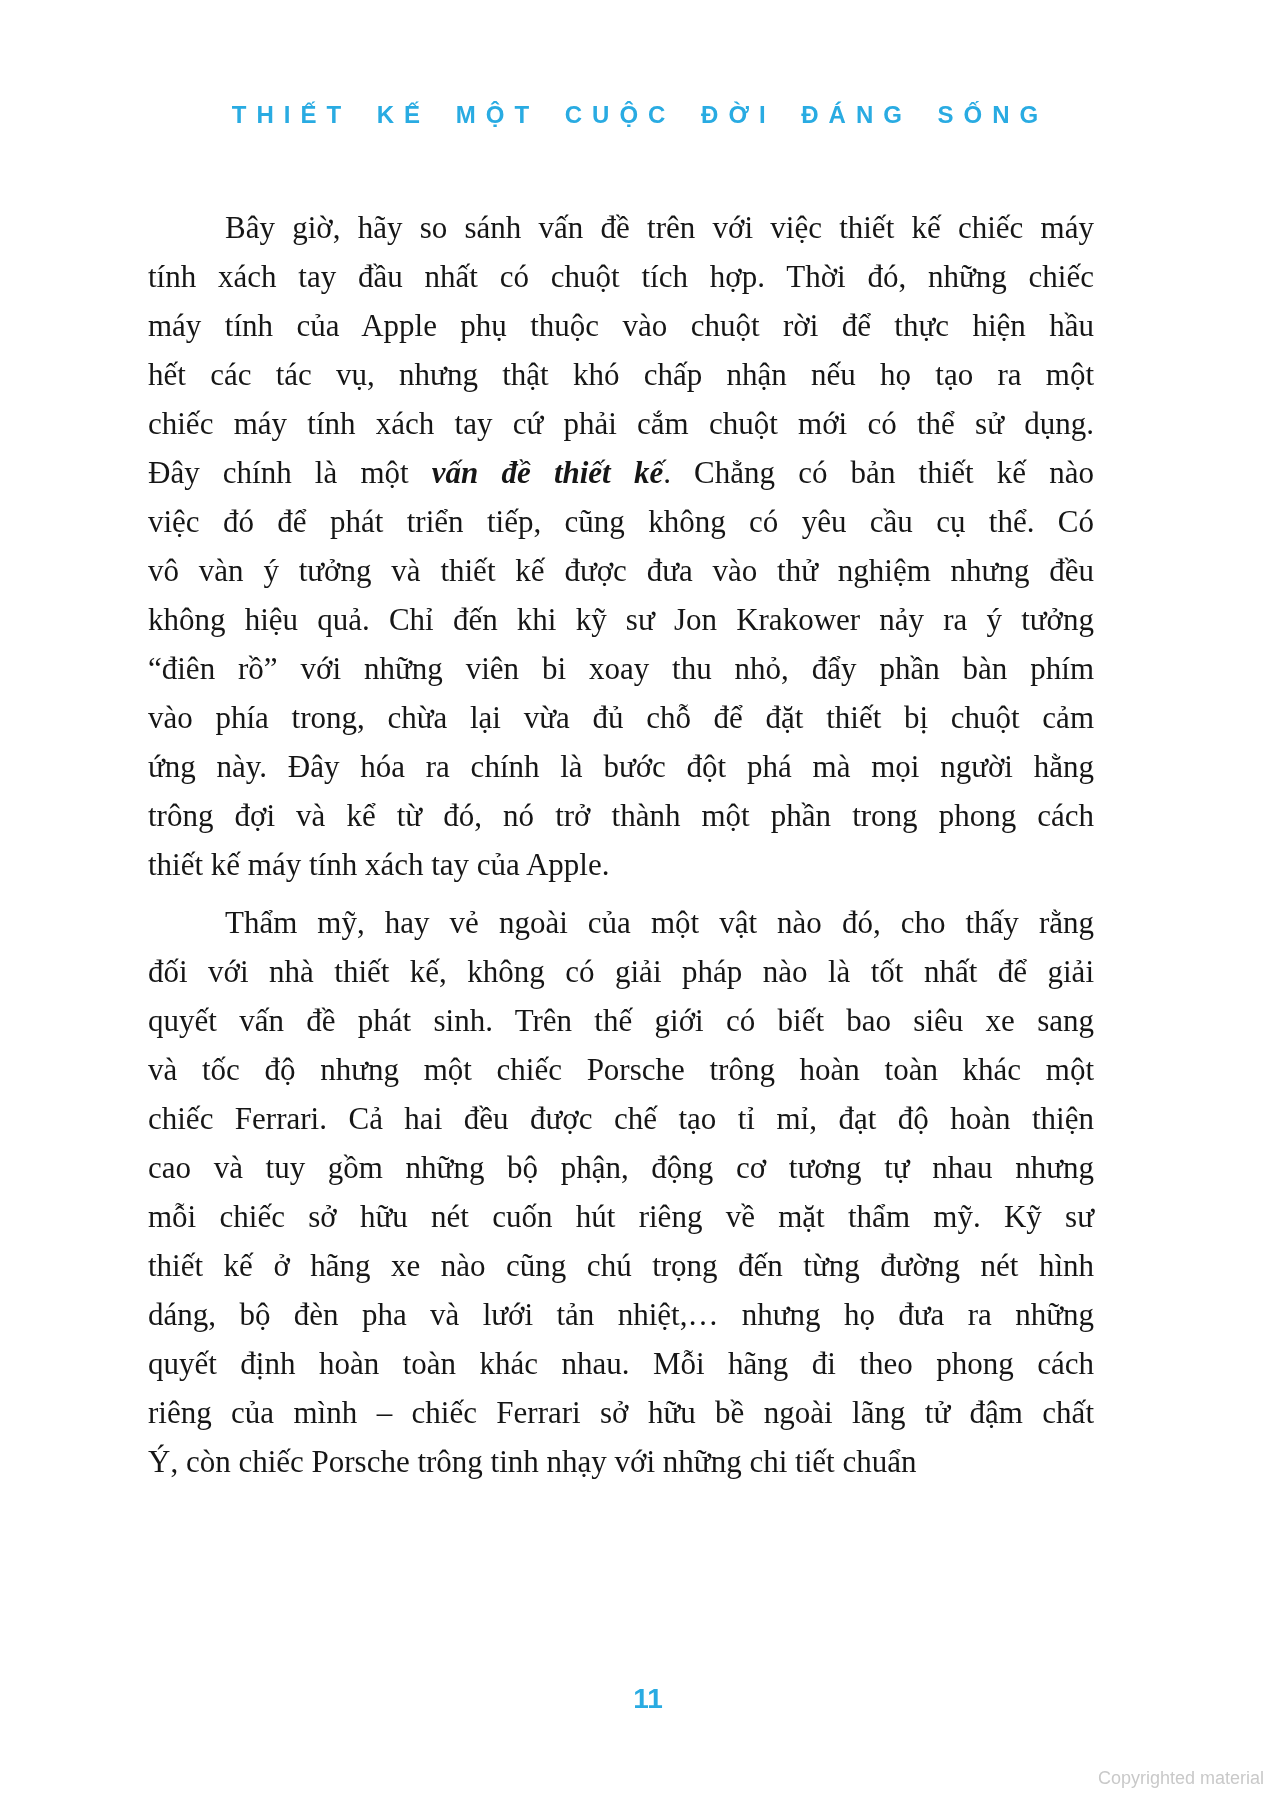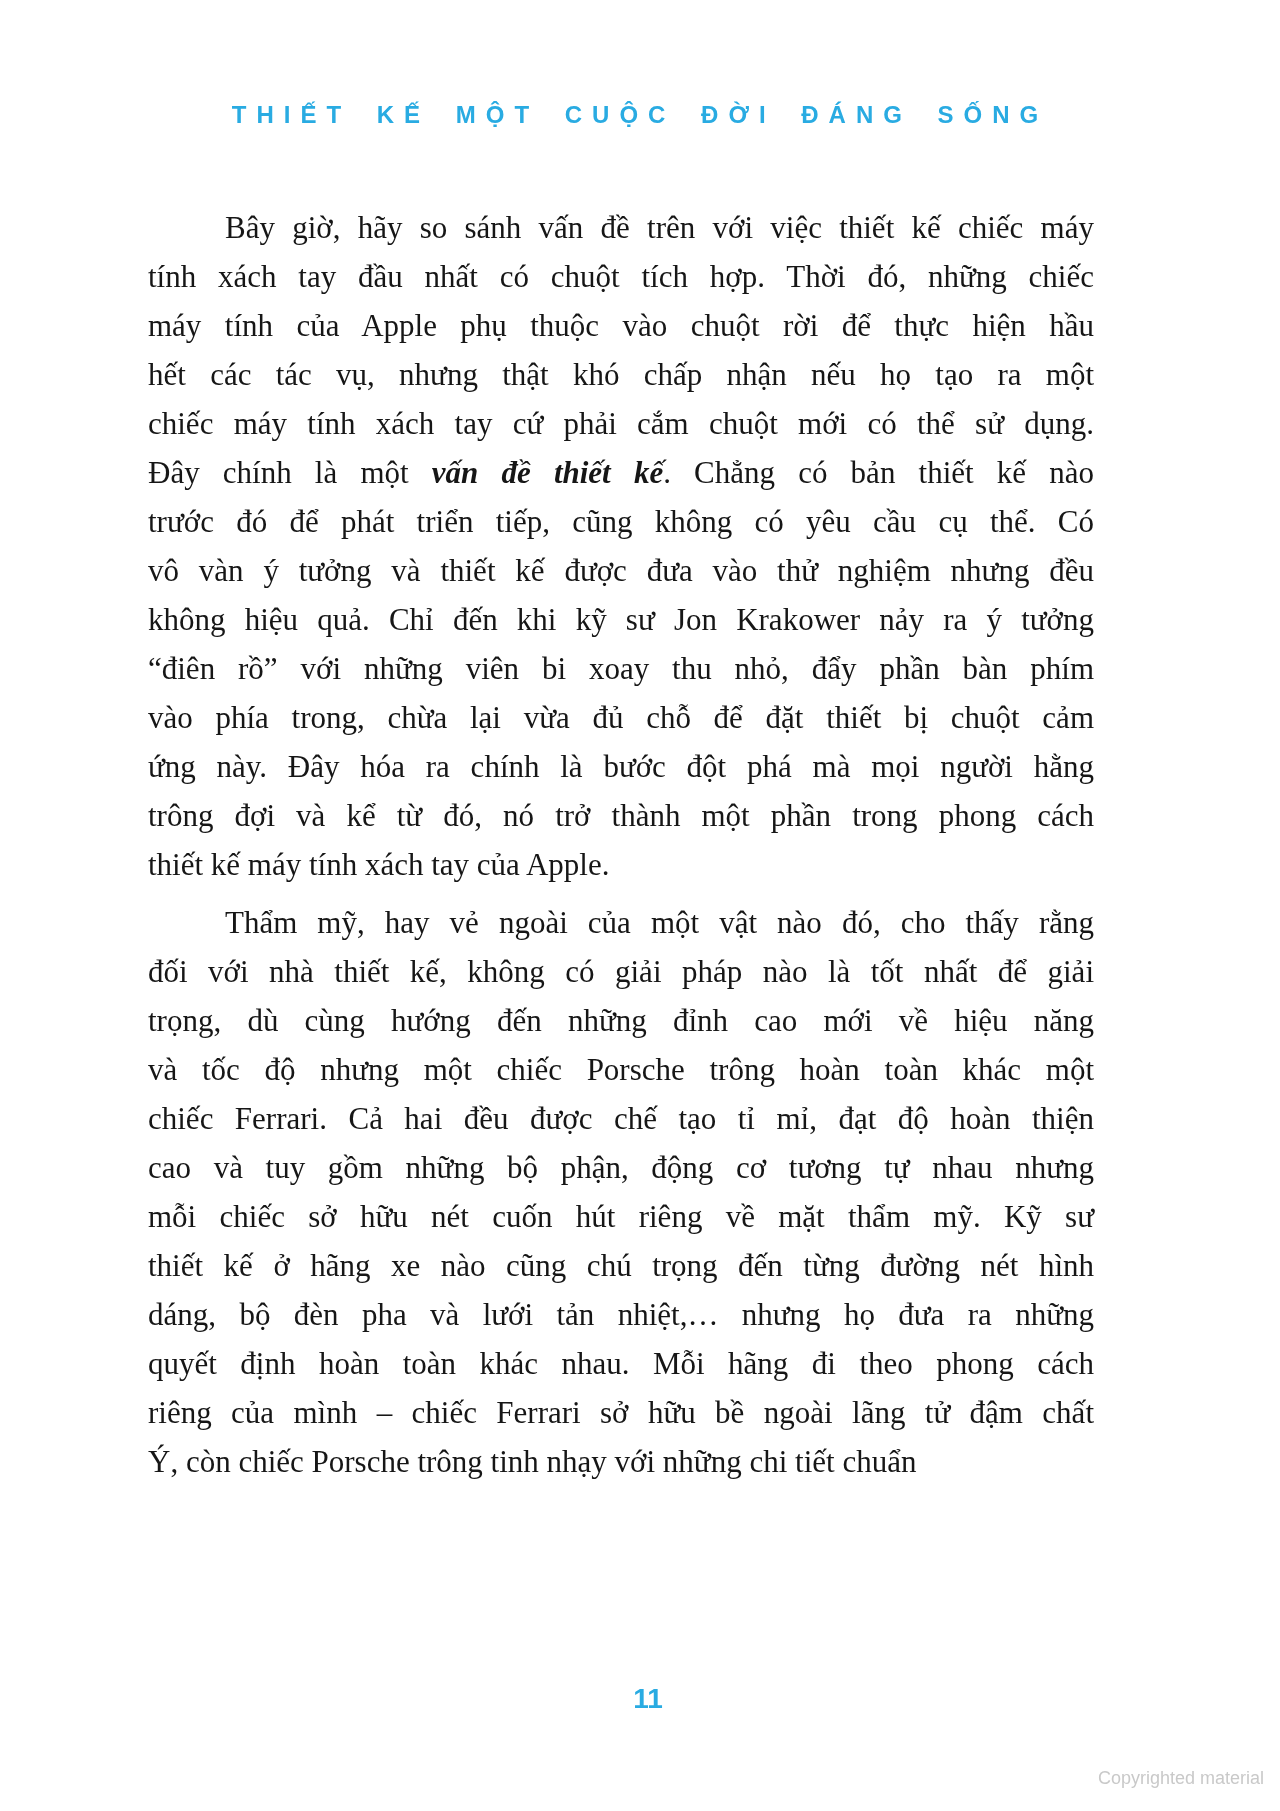--- a/index.html
+++ b/index.html
@@ -73,33 +73,33 @@
   <div class="running-head">THIẾT KẾ MỘT CUỘC ĐỜI ĐÁNG SỐNG</div>
 
   <div class="body-text" id="body-text">
       <div class="paragraph">
         <div class="line first"><span>Bây giờ, hãy so sánh vấn đề trên với việc thiết kế chiếc máy</span></div>
         <div class="line"><span>tính xách tay đầu nhất có chuột tích hợp. Thời đó, những chiếc</span></div>
         <div class="line"><span>máy tính của Apple phụ thuộc vào chuột rời để thực hiện hầu</span></div>
         <div class="line"><span>hết các tác vụ, nhưng thật khó chấp nhận nếu họ tạo ra một</span></div>
         <div class="line"><span>chiếc máy tính xách tay cứ phải cắm chuột mới có thể sử dụng.</span></div>
         <div class="line"><span>Đây chính là một </span><em>vấn đề thiết kế</em><span>. Chẳng có bản thiết kế nào</span></div>
-        <div class="line"><span>trước đó để phát triển tiếp, cũng không có yêu cầu cụ thể. Có</span></div>
+        <div class="line"><span>việc đó để phát triển tiếp, cũng không có yêu cầu cụ thể. Có</span></div>
         <div class="line"><span>vô vàn ý tưởng và thiết kế được đưa vào thử nghiệm nhưng đều</span></div>
         <div class="line"><span>không hiệu quả. Chỉ đến khi kỹ sư Jon Krakower nảy ra ý tưởng</span></div>
         <div class="line"><span>“điên rồ” với những viên bi xoay thu nhỏ, đẩy phần bàn phím</span></div>
         <div class="line"><span>vào phía trong, chừa lại vừa đủ chỗ để đặt thiết bị chuột cảm</span></div>
         <div class="line"><span>ứng này. Đây hóa ra chính là bước đột phá mà mọi người hằng</span></div>
         <div class="line"><span>trông đợi và kể từ đó, nó trở thành một phần trong phong cách</span></div>
         <div class="line last"><span>thiết kế máy tính xách tay của Apple.</span></div>
       </div>
       <div class="paragraph">
         <div class="line first"><span>Thẩm mỹ, hay vẻ ngoài của một vật nào đó, cho thấy rằng</span></div>
         <div class="line"><span>đối với nhà thiết kế, không có giải pháp nào là tốt nhất để giải</span></div>
-        <div class="line"><span>trọng, dù cùng hướng đến những đỉnh cao mới về hiệu năng</span></div>
+        <div class="line"><span>quyết vấn đề phát sinh. Trên thế giới có biết bao siêu xe sang</span></div>
         <div class="line"><span>và tốc độ nhưng một chiếc Porsche trông hoàn toàn khác một</span></div>
         <div class="line"><span>chiếc Ferrari. Cả hai đều được chế tạo tỉ mỉ, đạt độ hoàn thiện</span></div>
         <div class="line"><span>cao và tuy gồm những bộ phận, động cơ tương tự nhau nhưng</span></div>
         <div class="line"><span>mỗi chiếc sở hữu nét cuốn hút riêng về mặt thẩm mỹ. Kỹ sư</span></div>
         <div class="line"><span>thiết kế ở hãng xe nào cũng chú trọng đến từng đường nét hình</span></div>
         <div class="line"><span>dáng, bộ đèn pha và lưới tản nhiệt,… nhưng họ đưa ra những</span></div>
         <div class="line"><span>quyết định hoàn toàn khác nhau. Mỗi hãng đi theo phong cách</span></div>
         <div class="line"><span>riêng của mình – chiếc Ferrari sở hữu bề ngoài lãng tử đậm chất</span></div>
         <div class="line last"><span>Ý, còn chiếc Porsche trông tinh nhạy với những chi tiết chuẩn</span></div>
       </div>

